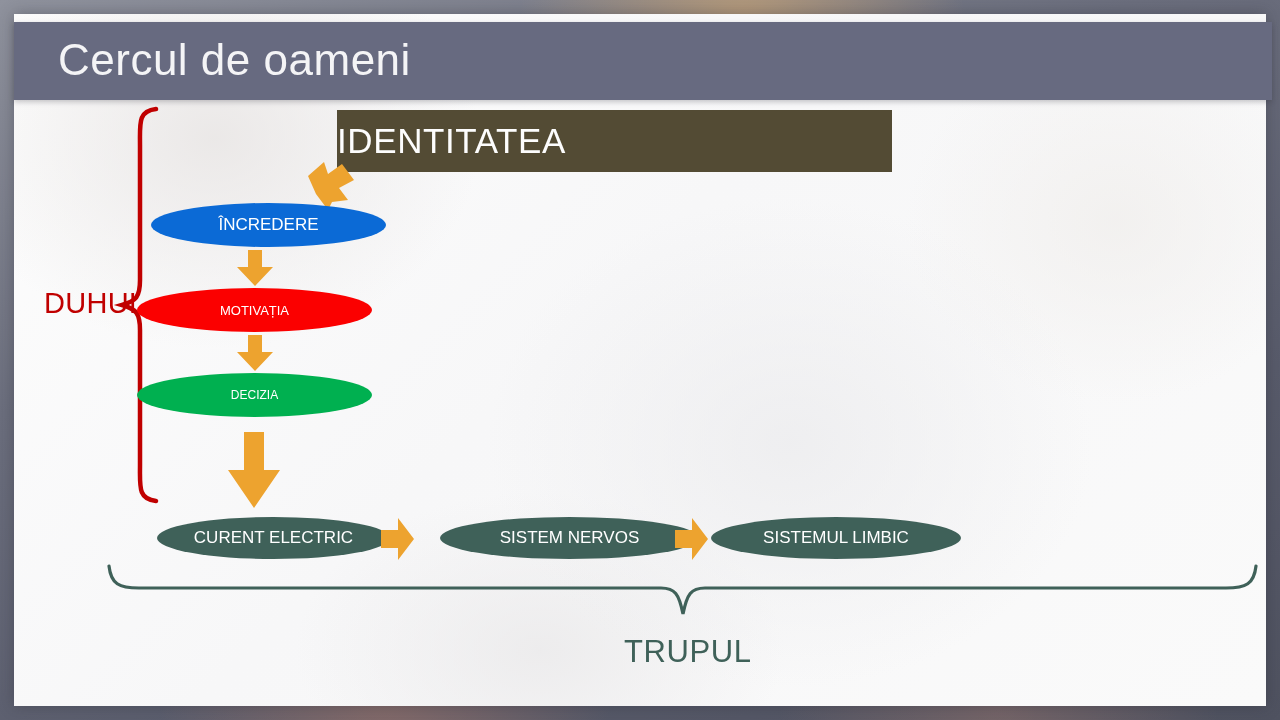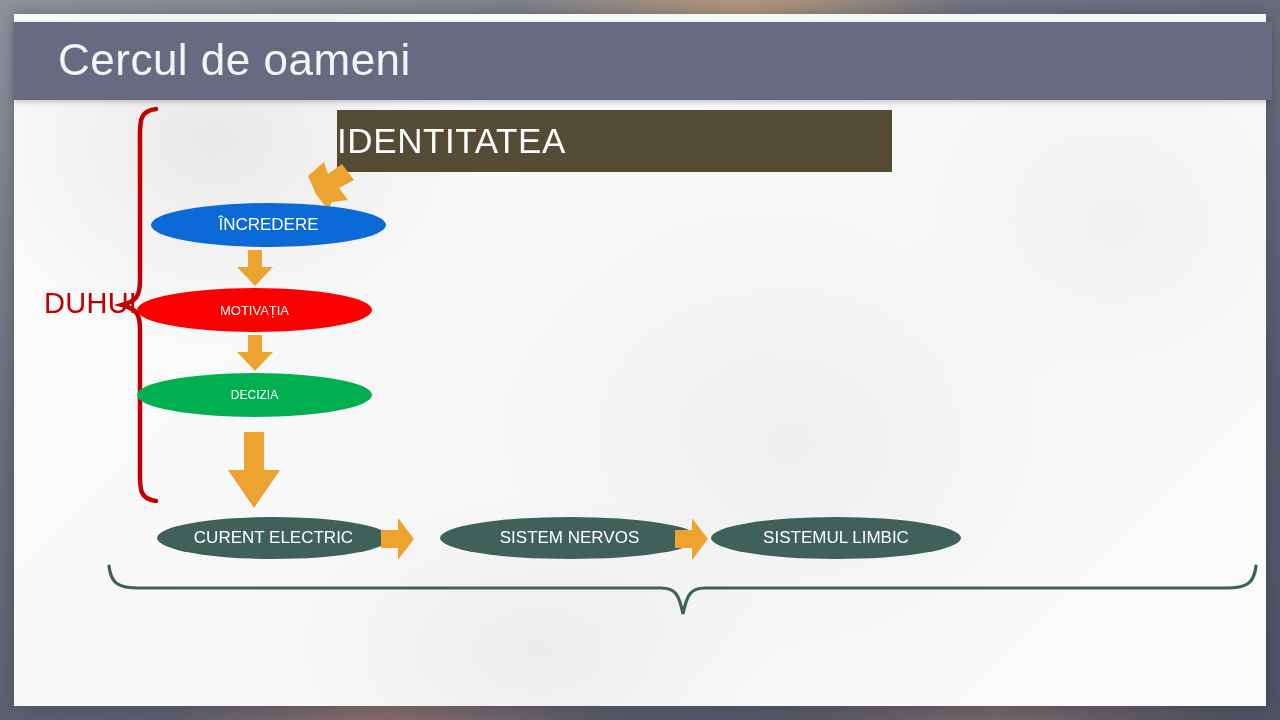--- a/index.html
+++ b/index.html
@@ -208,14 +208,15 @@
     <polygon points="0,12 17,12 17,0 33,21 17,42 17,30 0,30" fill="#eda32f"></polygon>
   </svg>
 
   <div class="ellipse ell-dark ell-limbic">
     <span>SISTEMUL LIMBIC</span>
   </div>
 
   <svg class="brace-bottom" viewBox="0 0 1155 58">
     <path d="M 4 4 C 6 22 14 26 34 26 L 556 26 C 570 26 574 32 578 52 C 582 32 586 26 600 26 L 1121 26 C 1141 26 1149 22 1151 4" fill="none" stroke="#3f6159" stroke-width="3.2" stroke-linecap="round"></path>
   </svg>
+  <div class="label-trupul">TRUPUL</div>
 
 </div>
 
 </body></html>

